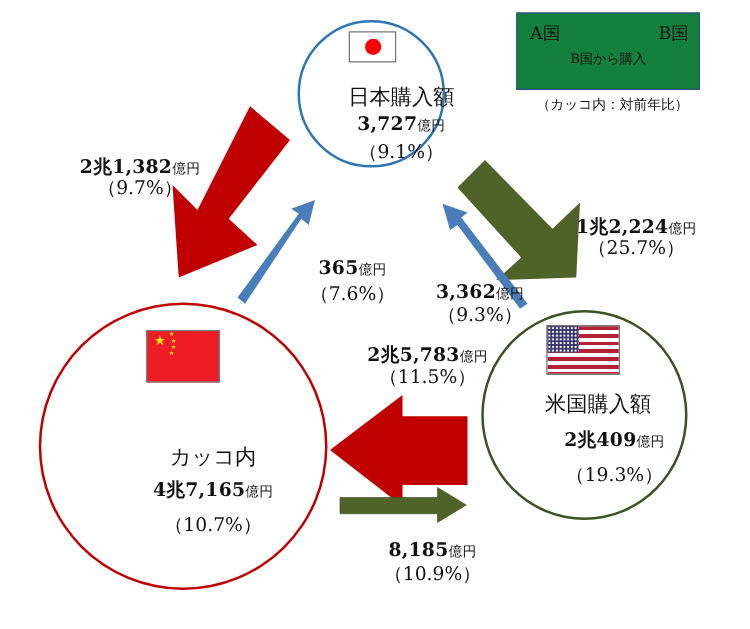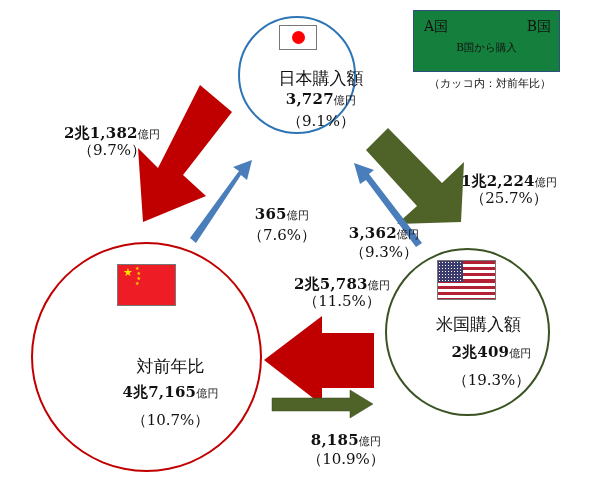--- a/index.html
+++ b/index.html
@@ -49,21 +49,21 @@
 <div class="lbl amt" style="left:238px; top:91px; width:118px;">
   <span>3,727</span><span class="unit">億円</span>
 </div>
 <div class="lbl pct" style="left:238px; top:113px; width:118px;">（9.1%）</div>
 
 <div class="circle" style="left:31px; top:242px; width:231px; height:230px; border:2px solid #C00000;"></div>
 <div class="flag" style="left:117px; top:264px; width:59px; height:42px; background:#EE1C25;">
   <span style="position:absolute; left:5px; top:2px; color:#FFDE00; font-size:11px; line-height:11px;">★</span>
   <span style="position:absolute; left:17px; top:1px; color:#FFDE00; font-size:5px; line-height:5px;">★<br>&nbsp;★<br>&nbsp;★<br>★</span>
 </div>
-<div class="lbl title" style="left:31px; top:357px; width:231px;">対前年比</div>
+<div class="lbl title" style="left:31px; top:357px; width:231px;">カッコ内</div>
 <div class="lbl amt" style="left:31px; top:384px; width:231px;">
   <span>4兆7,165</span><span class="unit">億円</span>
 </div>
 <div class="lbl pct" style="left:31px; top:412px; width:231px;">（10.7%）</div>
 
 <div class="circle" style="left:385px; top:248px; width:165px; height:168px; border:2px solid #3B5323;"></div>
 <div class="flag" style="left:437px; top:260px; width:59px; height:40px;
             background: repeating-linear-gradient(to bottom, #B22234 0px, #B22234 3.08px, #ffffff 3.08px, #ffffff 6.15px);">
   <div style="position:absolute; left:0; top:0; width:25px; height:21px; background:#3C3B6E;
               background-image: radial-gradient(#ffffff 0.7px, transparent 0.9px); background-size:3px 3px;"></div>

